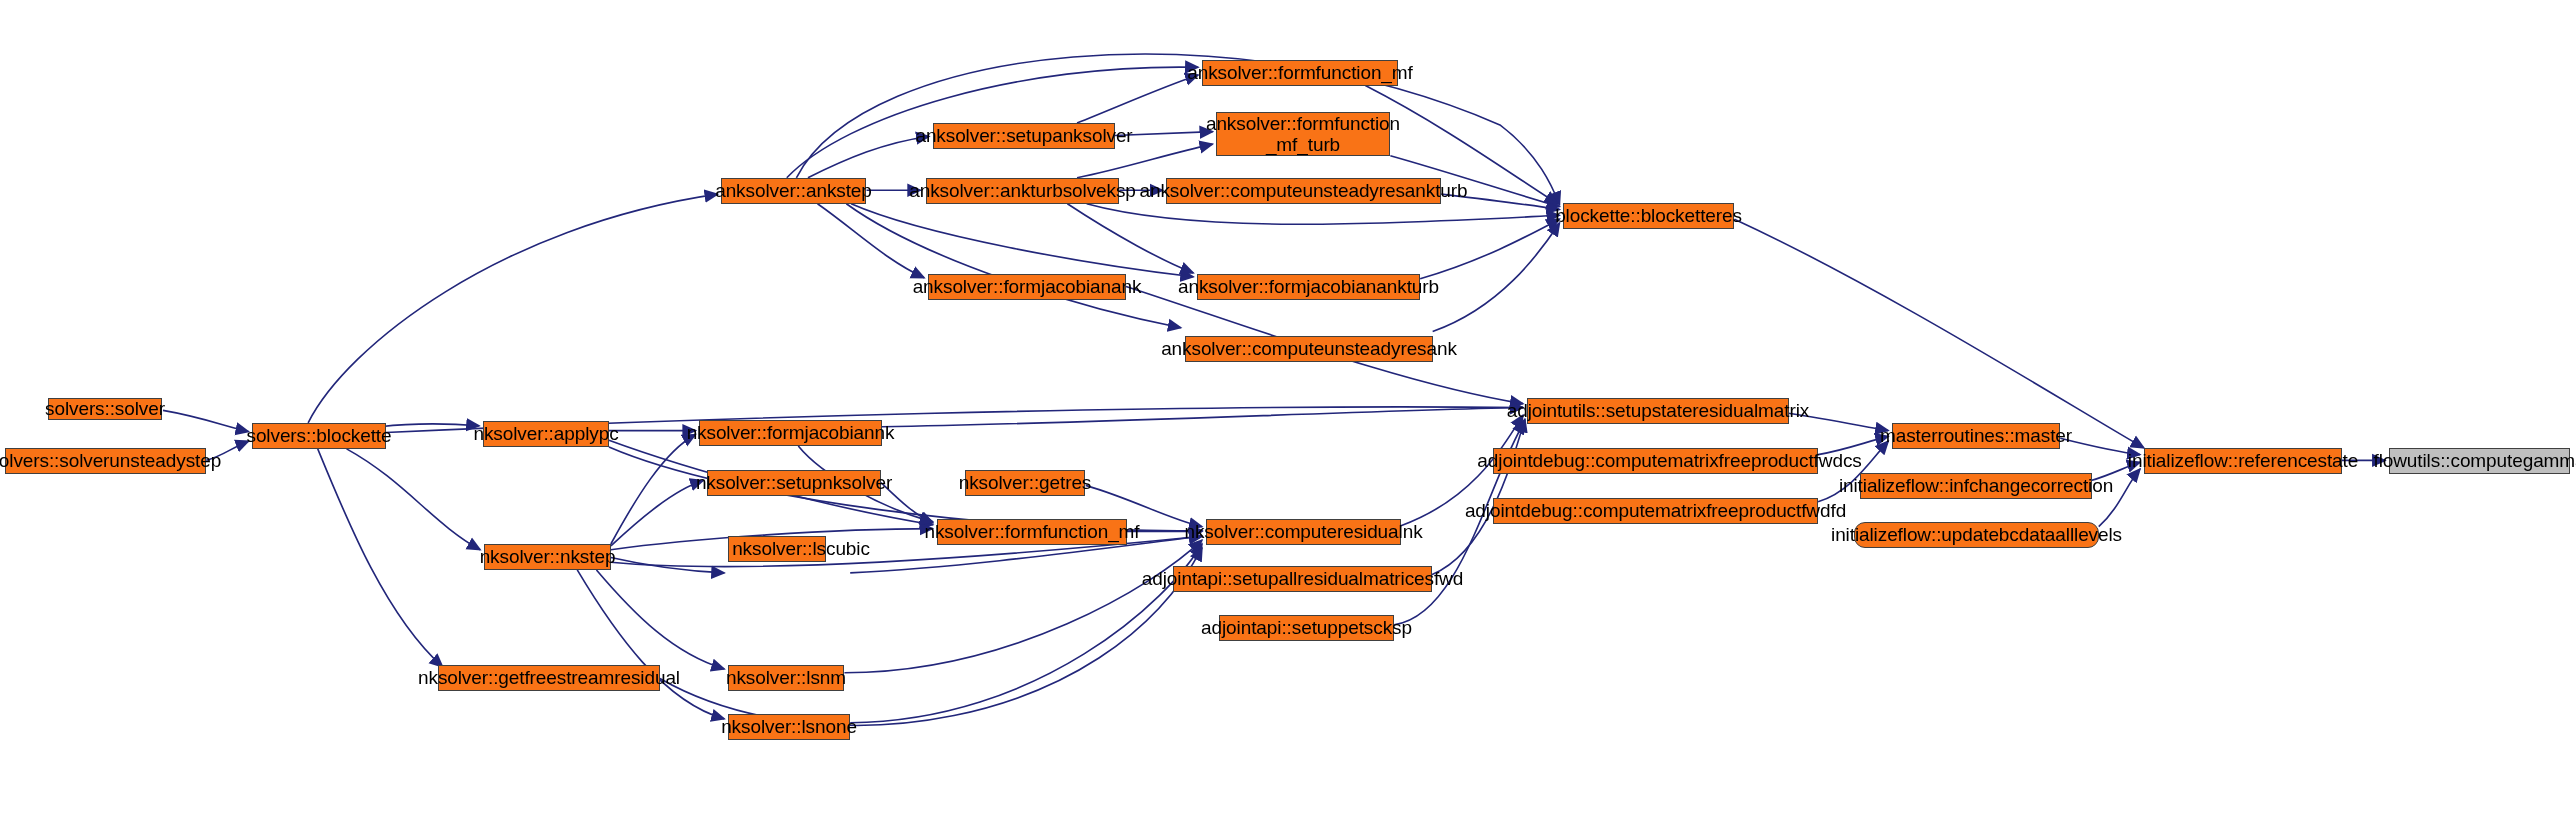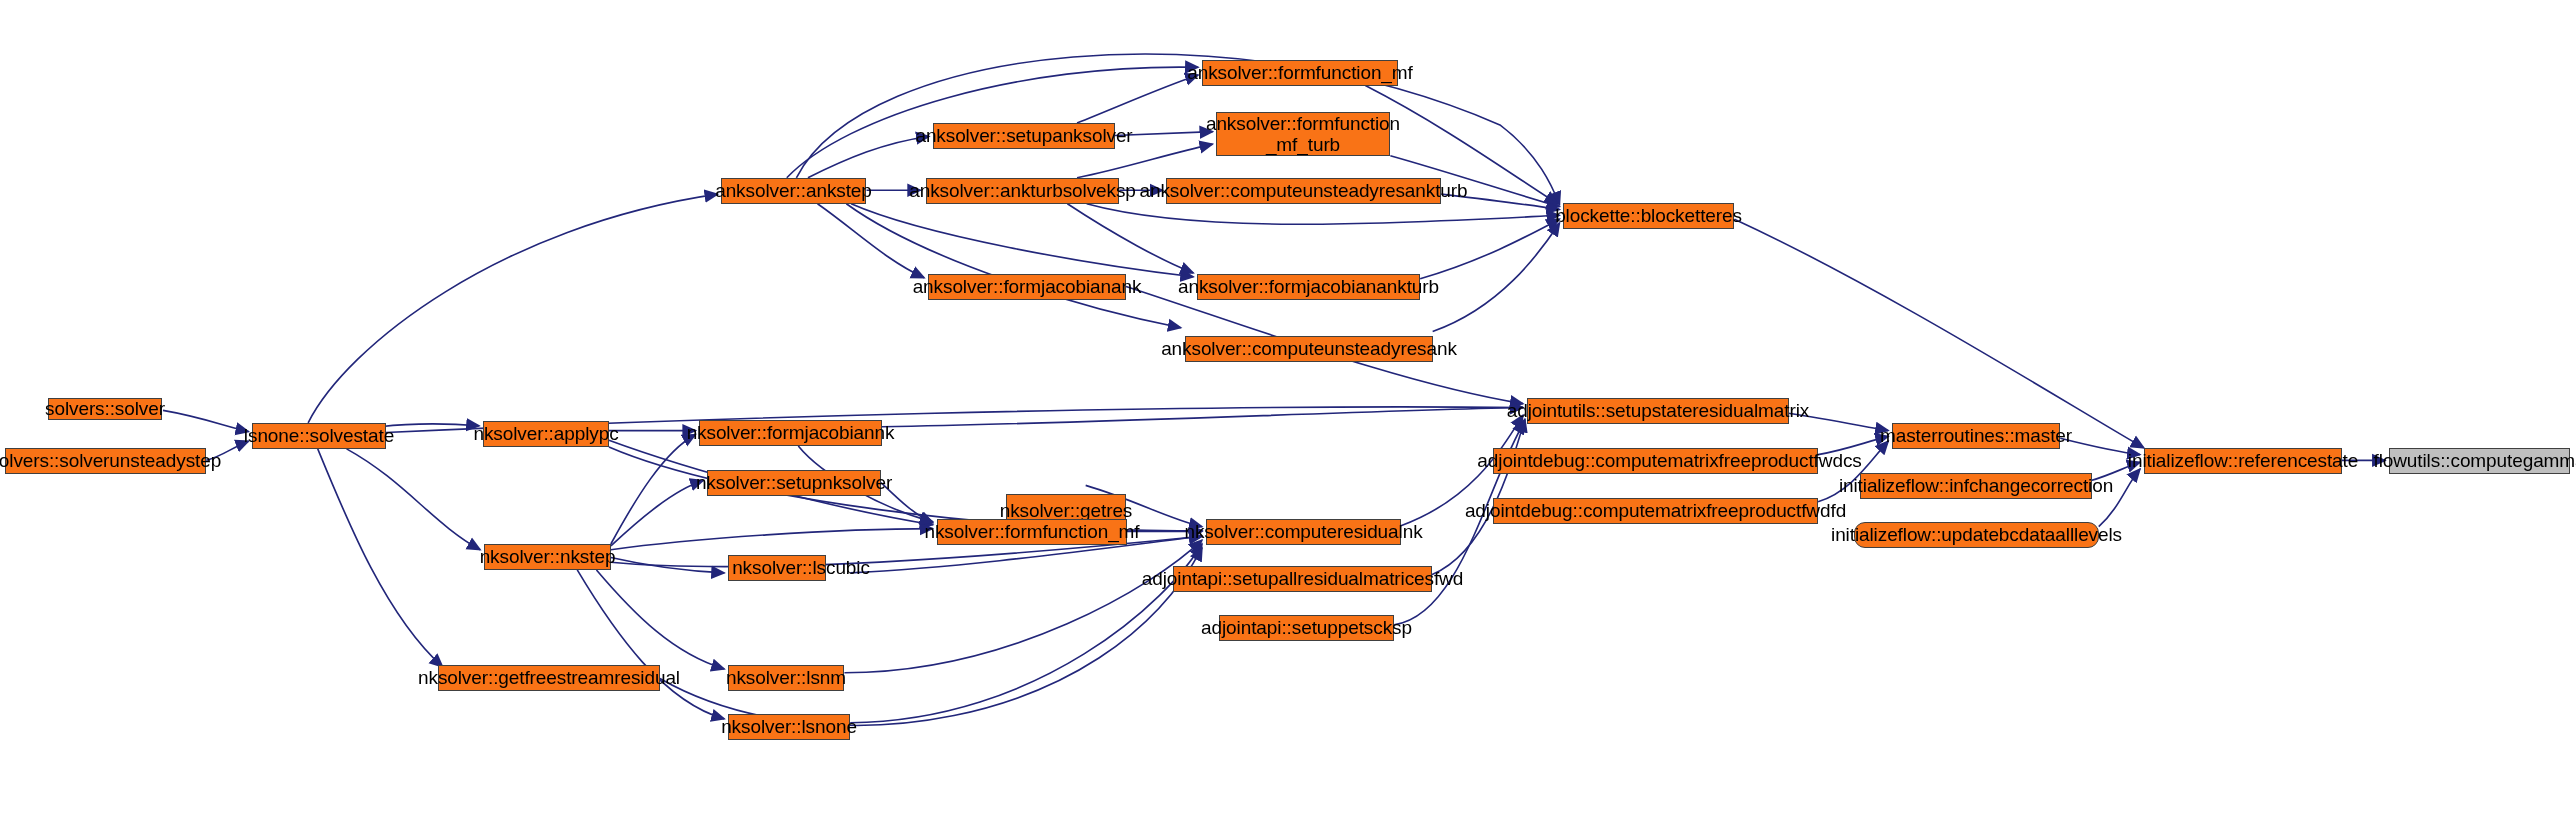--- a/index.html
+++ b/index.html
@@ -88,42 +88,42 @@
         <path d="M 2143,456 C 2175,464 2200,470 2226,473" fill="none" stroke="#22267a" stroke-width="1.7" marker-end="url(#ah)"></path>
         <path d="M 2175,500 C 2196,494 2210,486 2226,481" fill="none" stroke="#22267a" stroke-width="1.7" marker-end="url(#ah)"></path>
         <path d="M 2183,548 C 2205,528 2212,504 2226,488" fill="none" stroke="#22267a" stroke-width="1.7" marker-end="url(#ah)"></path>
         <path d="M 1804,228 C 1960,300 2150,420 2230,466" fill="none" stroke="#22267a" stroke-width="1.7" marker-end="url(#ah)"></path>
         <path d="M 2436,479 L 2481,479" fill="none" stroke="#22267a" stroke-width="1.7" marker-end="url(#ah)"></path>
       </g>
   </svg>
   <div id="node-layer">
       <div class="node" style="left: 48px; top: 398px; width: 114px; height: 22px;">solvers::solver</div>
       <div class="node" style="left: 4.8px; top: 448px; width: 201px; height: 26px;">solvers::solverunsteadystep</div>
-      <div class="node" style="left: 252px; top: 423px; width: 134px; height: 26px;">lsnone::solvestate</div>
+      <div class="node" style="left: 252px; top: 423px; width: 134px; height: 26px;">solvers::blockette</div>
       <div class="node" style="left: 721px; top: 178px; width: 145px; height: 26px;">anksolver::ankstep</div>
       <div class="node" style="left: 933px; top: 123px; width: 182px; height: 26px;">anksolver::setupanksolver</div>
       <div class="node" style="left: 926px; top: 178px; width: 193px; height: 26px;">anksolver::ankturbsolveksp</div>
       <div class="node" style="left: 1202px; top: 60px; width: 196px; height: 26px;">anksolver::formfunction_mf</div>
       <div class="node" style="left: 1216px; top: 112px; width: 174px; height: 44px;">anksolver::formfunction
 _mf_turb</div>
       <div class="node" style="left: 1166px; top: 178px; width: 275px; height: 26px;">anksolver::computeunsteadyresankturb</div>
       <div class="node" style="left: 1563px; top: 203px; width: 171px; height: 26px;">blockette::blocketteres</div>
       <div class="node" style="left: 928px; top: 274px; width: 198px; height: 26px;">anksolver::formjacobianank</div>
       <div class="node" style="left: 1197px; top: 274px; width: 223px; height: 26px;">anksolver::formjacobianankturb</div>
       <div class="node" style="left: 1185px; top: 324px; width: 248px; height: 26px; margin-top: 12px;">anksolver::computeunsteadyresank</div>
       <div class="node" style="left: 483px; top: 421px; width: 126px; height: 26px;">nksolver::applypc</div>
       <div class="node" style="left: 699px; top: 420px; width: 183px; height: 26px;">nksolver::formjacobiannk</div>
       <div class="node" style="left: 707px; top: 470px; width: 174px; height: 26px; text-align: right;">nksolver::setupnksolver</div>
-      <div class="node" style="left: 1006px; top: 470px; width: 120px; height: 34px; margin-top: 24px;">nksolver::getres</div>
+      <div class="node" style="left: 965px; top: 470px; width: 120px; height: 26px;">nksolver::getres</div>
       <div class="node" style="left: 484px; top: 544px; width: 127px; height: 26px;">nksolver::nkstep</div>
       <div class="node" style="left: 937px; top: 519px; width: 190px; height: 26px;">nksolver::formfunction_mf</div>
       <div class="node" style="left: 1206px; top: 519px; width: 195px; height: 26px;">nksolver::computeresidualnk</div>
       <div class="node" style="left: 1173px; top: 566px; width: 259px; height: 26px;">adjointapi::setupallresidualmatricesfwd</div>
       <div class="node" style="left: 1219px; top: 615px; width: 175px; height: 26px;">adjointapi::setuppetscksp</div>
-      <div class="node" style="left: 728px; top: 555px; width: 98px; height: 26px; padding-left: 48px;">nksolver::lscubic</div>
+      <div class="node" style="left: 728px; top: 536px; width: 98px; height: 26px; padding-left: 48px;">nksolver::lscubic</div>
       <div class="node" style="left: 438px; top: 665px; width: 222px; height: 26px;">nksolver::getfreestreamresidual</div>
       <div class="node" style="left: 728px; top: 665px; width: 116px; height: 26px;">nksolver::lsnm</div>
       <div class="node" style="left: 728px; top: 714px; width: 122px; height: 26px;">nksolver::lsnone</div>
       <div class="node" style="left: 1527px; top: 398px; width: 262px; height: 26px;">adjointutils::setupstateresidualmatrix</div>
       <div class="node" style="left: 1493px; top: 448px; width: 325px; height: 26px; padding-left: 28px;">adjointdebug::computematrixfreeproductfwdcs</div>
       <div class="node" style="left: 1493px; top: 498px; width: 325px; height: 26px;">adjointdebug::computematrixfreeproductfwdfd</div>
       <div class="node" style="left: 1892px; top: 423px; width: 168px; height: 26px;">masterroutines::master</div>
       <div class="node" style="left: 1860px; top: 473px; width: 232px; height: 26px;">initializeflow::infchangecorrection</div>
       <div class="node" style="left: 1854px; top: 522px; width: 245px; height: 26px; border-radius: 11px;">initializeflow::updatebcdataalllevels</div>
       <div class="node" style="left: 2144px; top: 448px; width: 198px; height: 26px;">initializeflow::referencestate</div>

